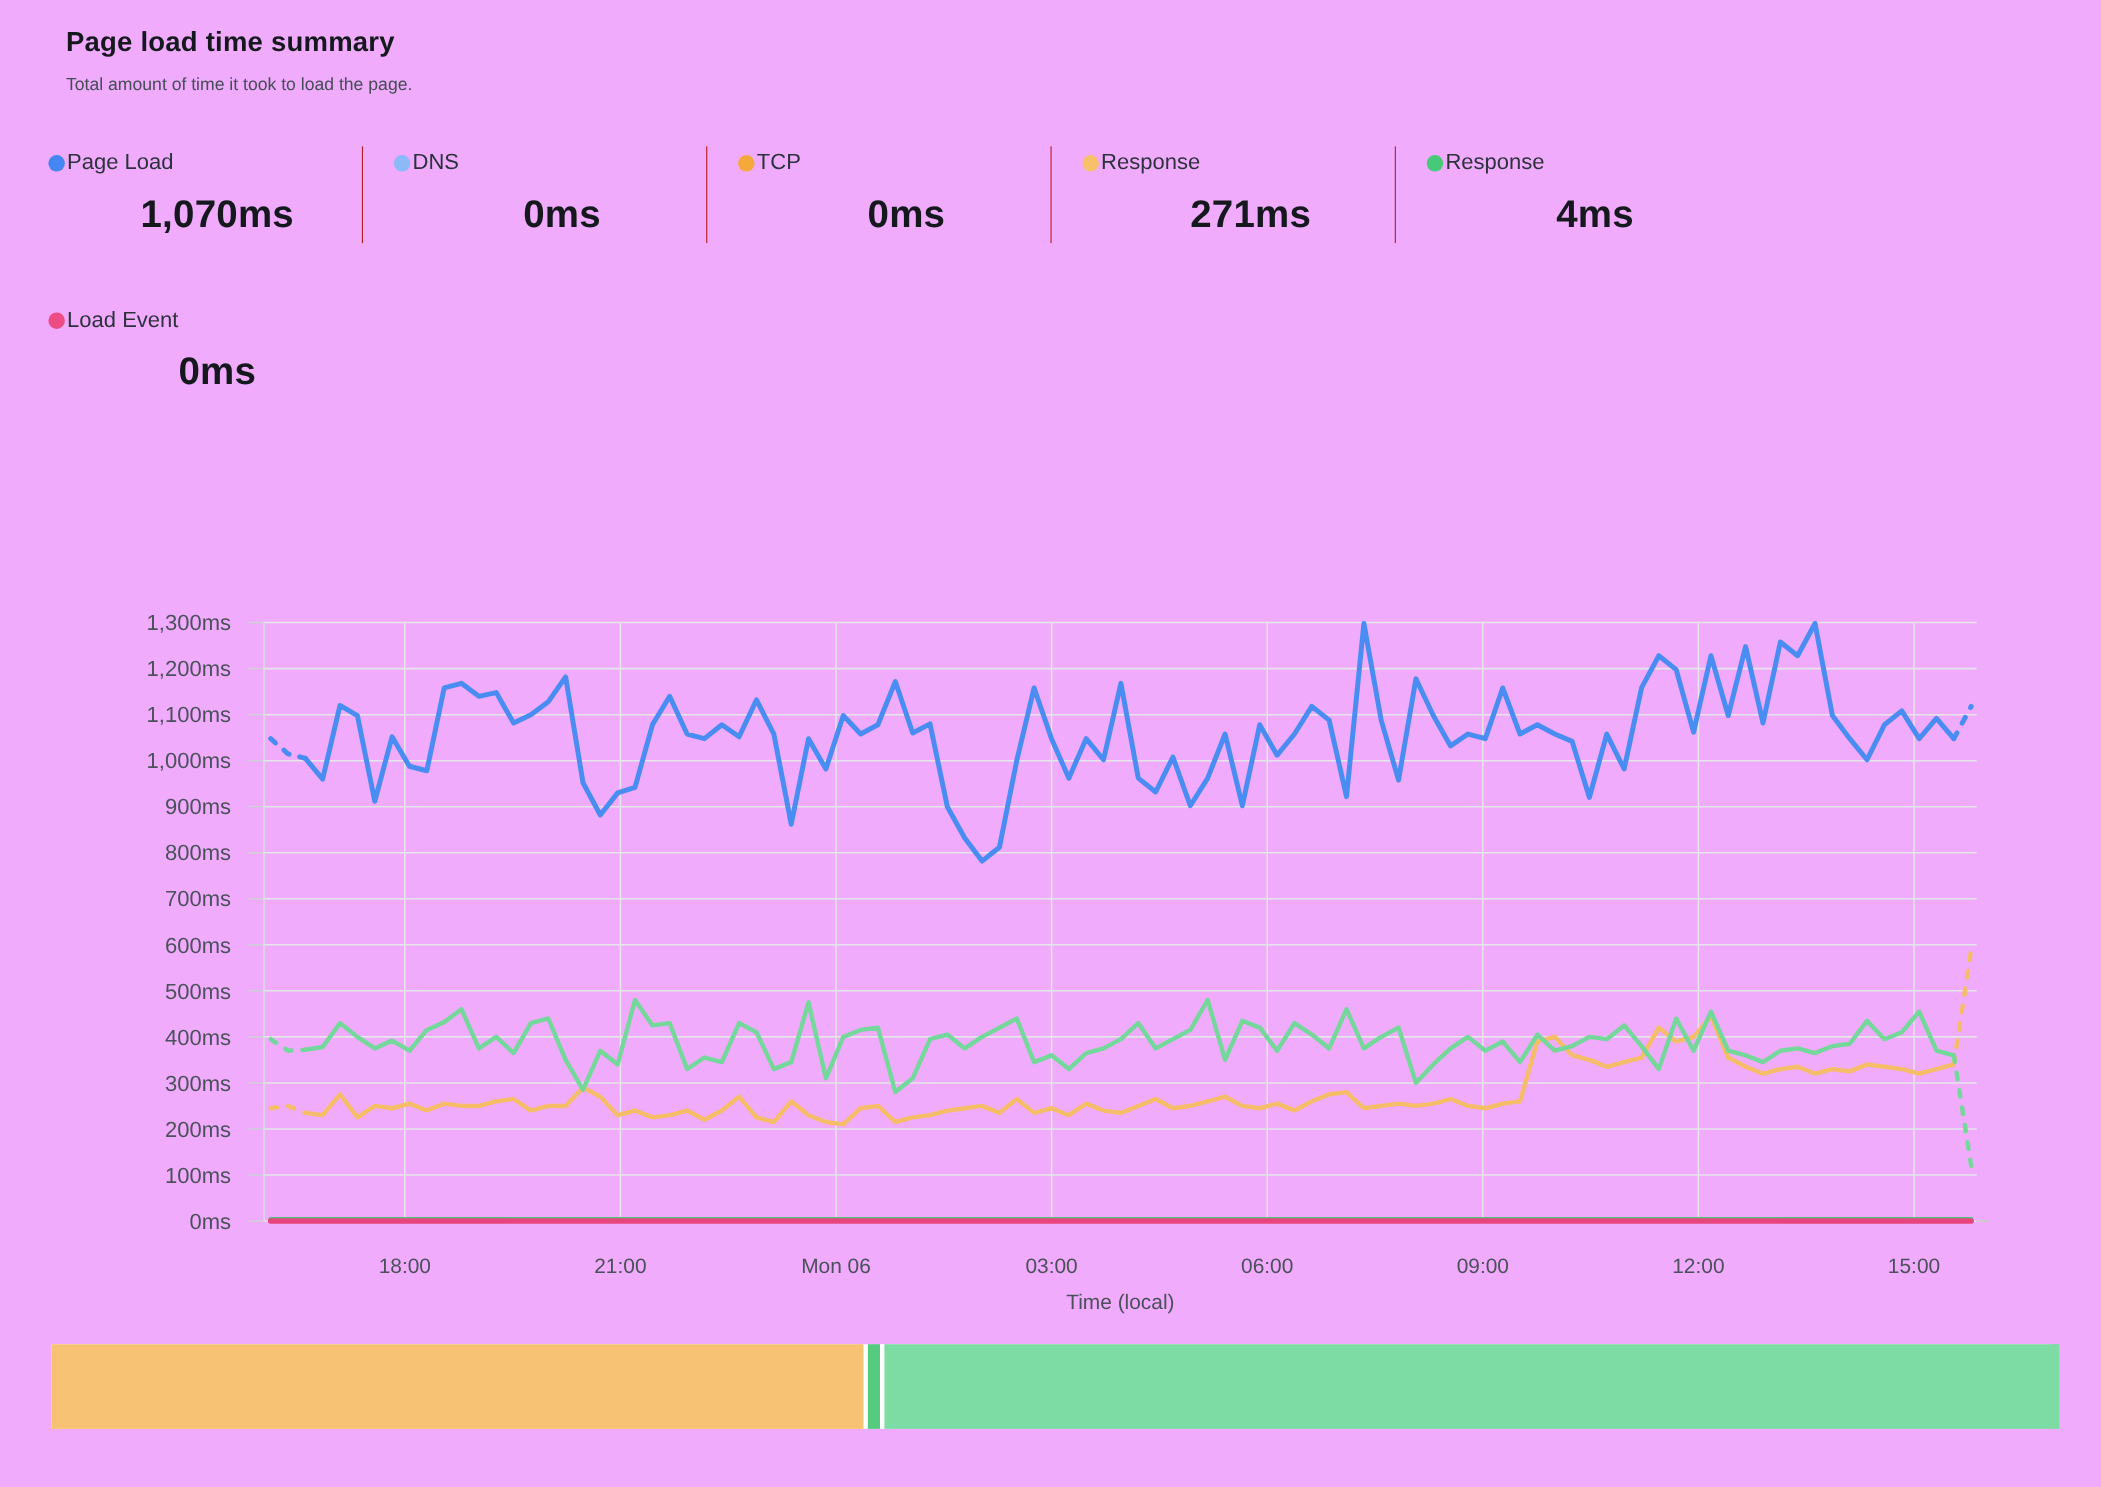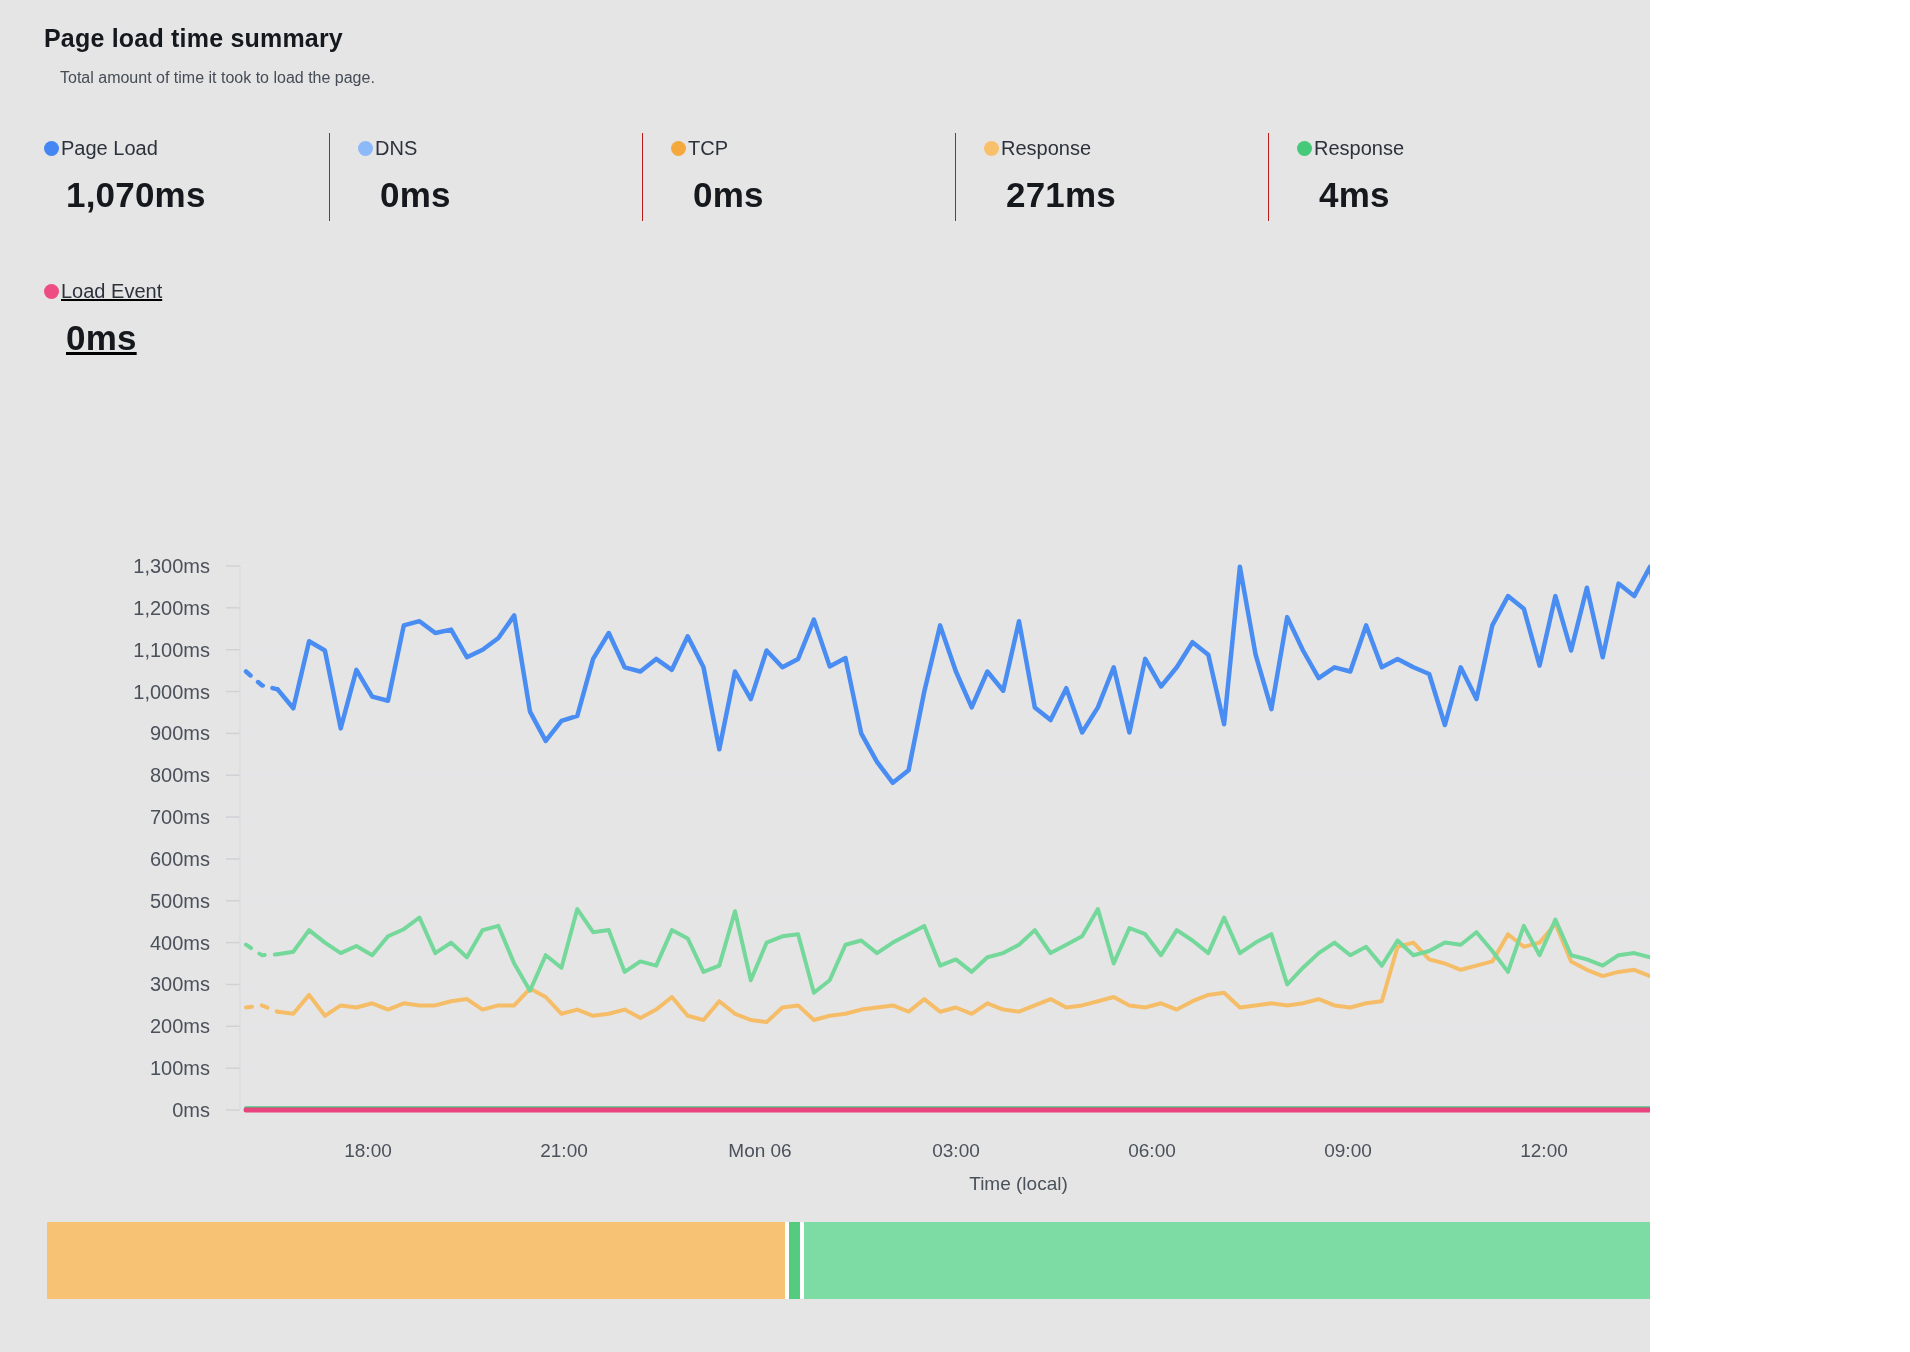--- a/index.html
+++ b/index.html
@@ -1,32 +1,32 @@
 <!DOCTYPE html>
 <html><head>
 <meta charset="utf-8">
 <style>
   html,body{margin:0;padding:0;background:#fff;}
   body{font-family:"Liberation Sans",sans-serif;-webkit-font-smoothing:antialiased;}
-  #page{position:relative;width:1650px;height:1352px;background:#e5e5e5;overflow:hidden;}
+  #page{position:relative;width:1910px;height:1352px;background:#f0abfc;overflow:hidden;text-align:center;}
 
   .hdr{position:absolute;left:44px;top:24px;}
   .hdr h1{margin:0;font-size:25px;font-weight:700;color:#15181c;letter-spacing:.2px;}
   .hdr p{margin:16px 0 0 16px;font-size:16px;color:#454c56;}
 
   .stats{position:absolute;left:16px;top:133px;display:flex;}
   .stat{width:313px;box-sizing:border-box;padding:4px 0 6px 28px;}
   .stat + .stat{border-left:1px solid #b91c1c;}
   .stat-top{display:flex;align-items:center;gap:2px;}
   .dot{width:15px;height:15px;border-radius:50%;flex:0 0 auto;}
   .stat-label{font-size:20px;color:#2c323c;}
   .stat-value{margin-top:15px;font-size:35px;font-weight:700;color:#15181c;letter-spacing:.2px;margin-left:22px;}
 
   .stats2{position:absolute;left:16px;top:276px;}
-  .stats2 .stat{border:none;text-decoration:underline;}
+  .stats2 .stat{border:none;}
 
   #chart-wrap{position:absolute;left:0;top:420px;width:1910px;height:800px;}
   svg text{font-family:"Liberation Sans",sans-serif;}
 
   .bar{position:absolute;left:47px;top:1222px;width:1817px;height:77px;display:flex;gap:4px;background:#fff;}
   .bar .seg{height:100%;}
 </style>
 </head>
 <body>
 

